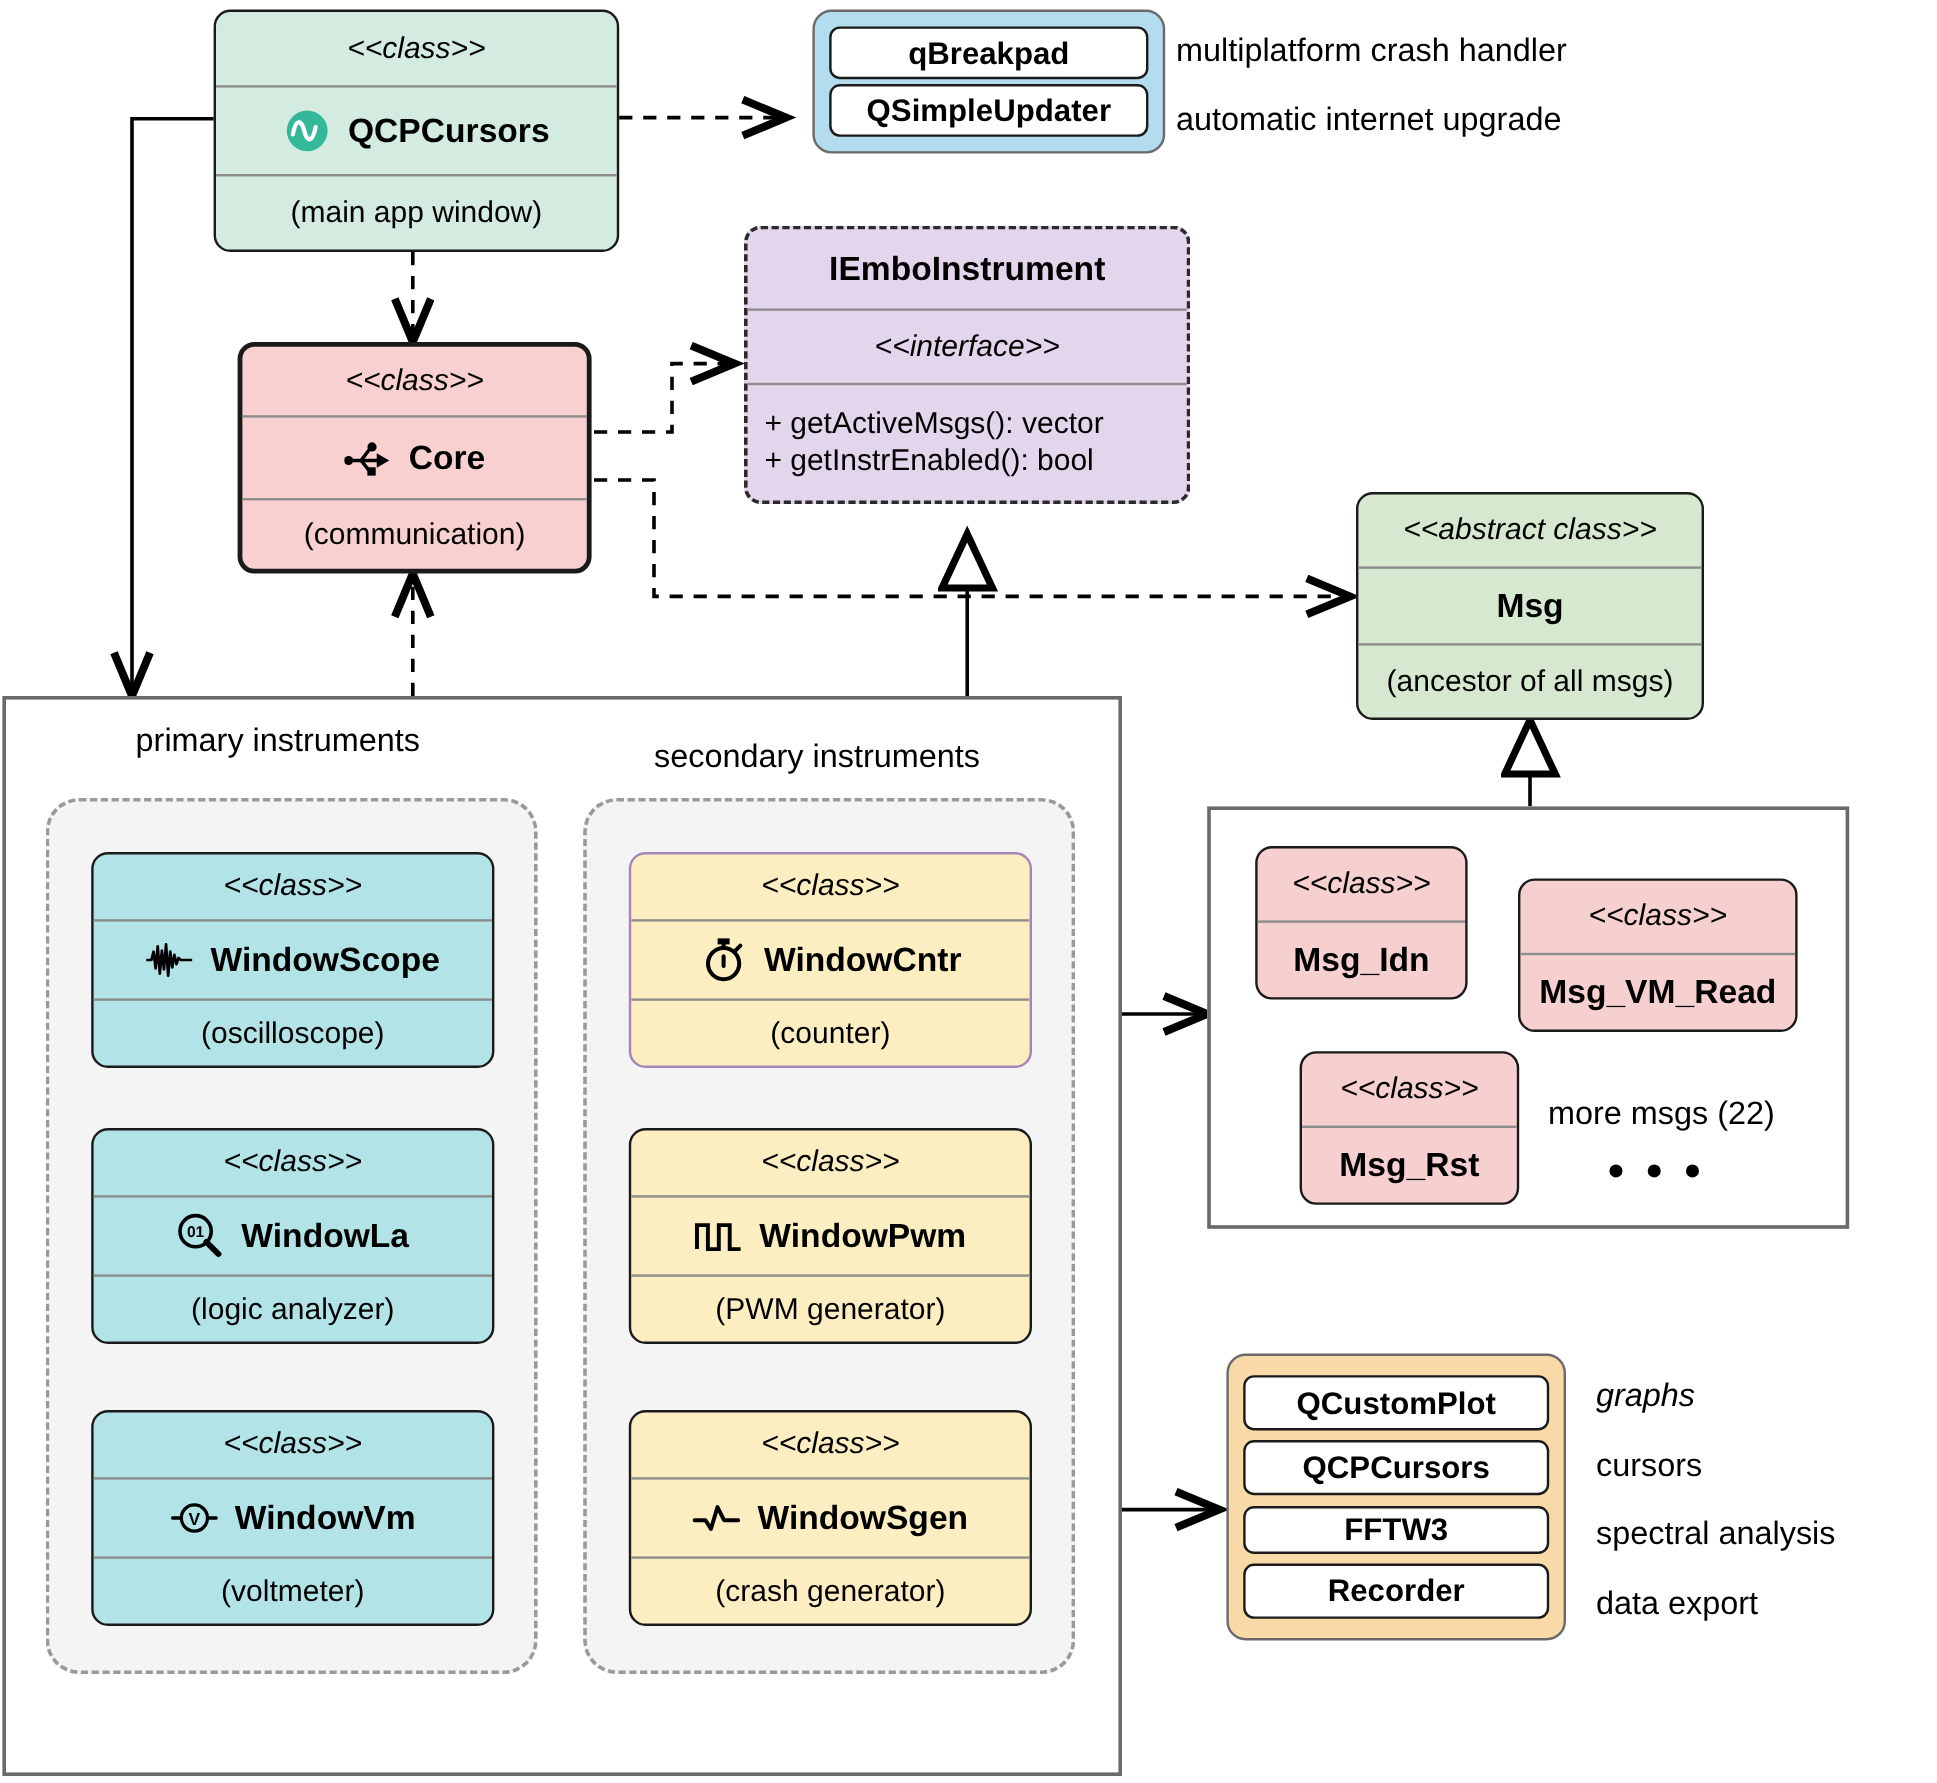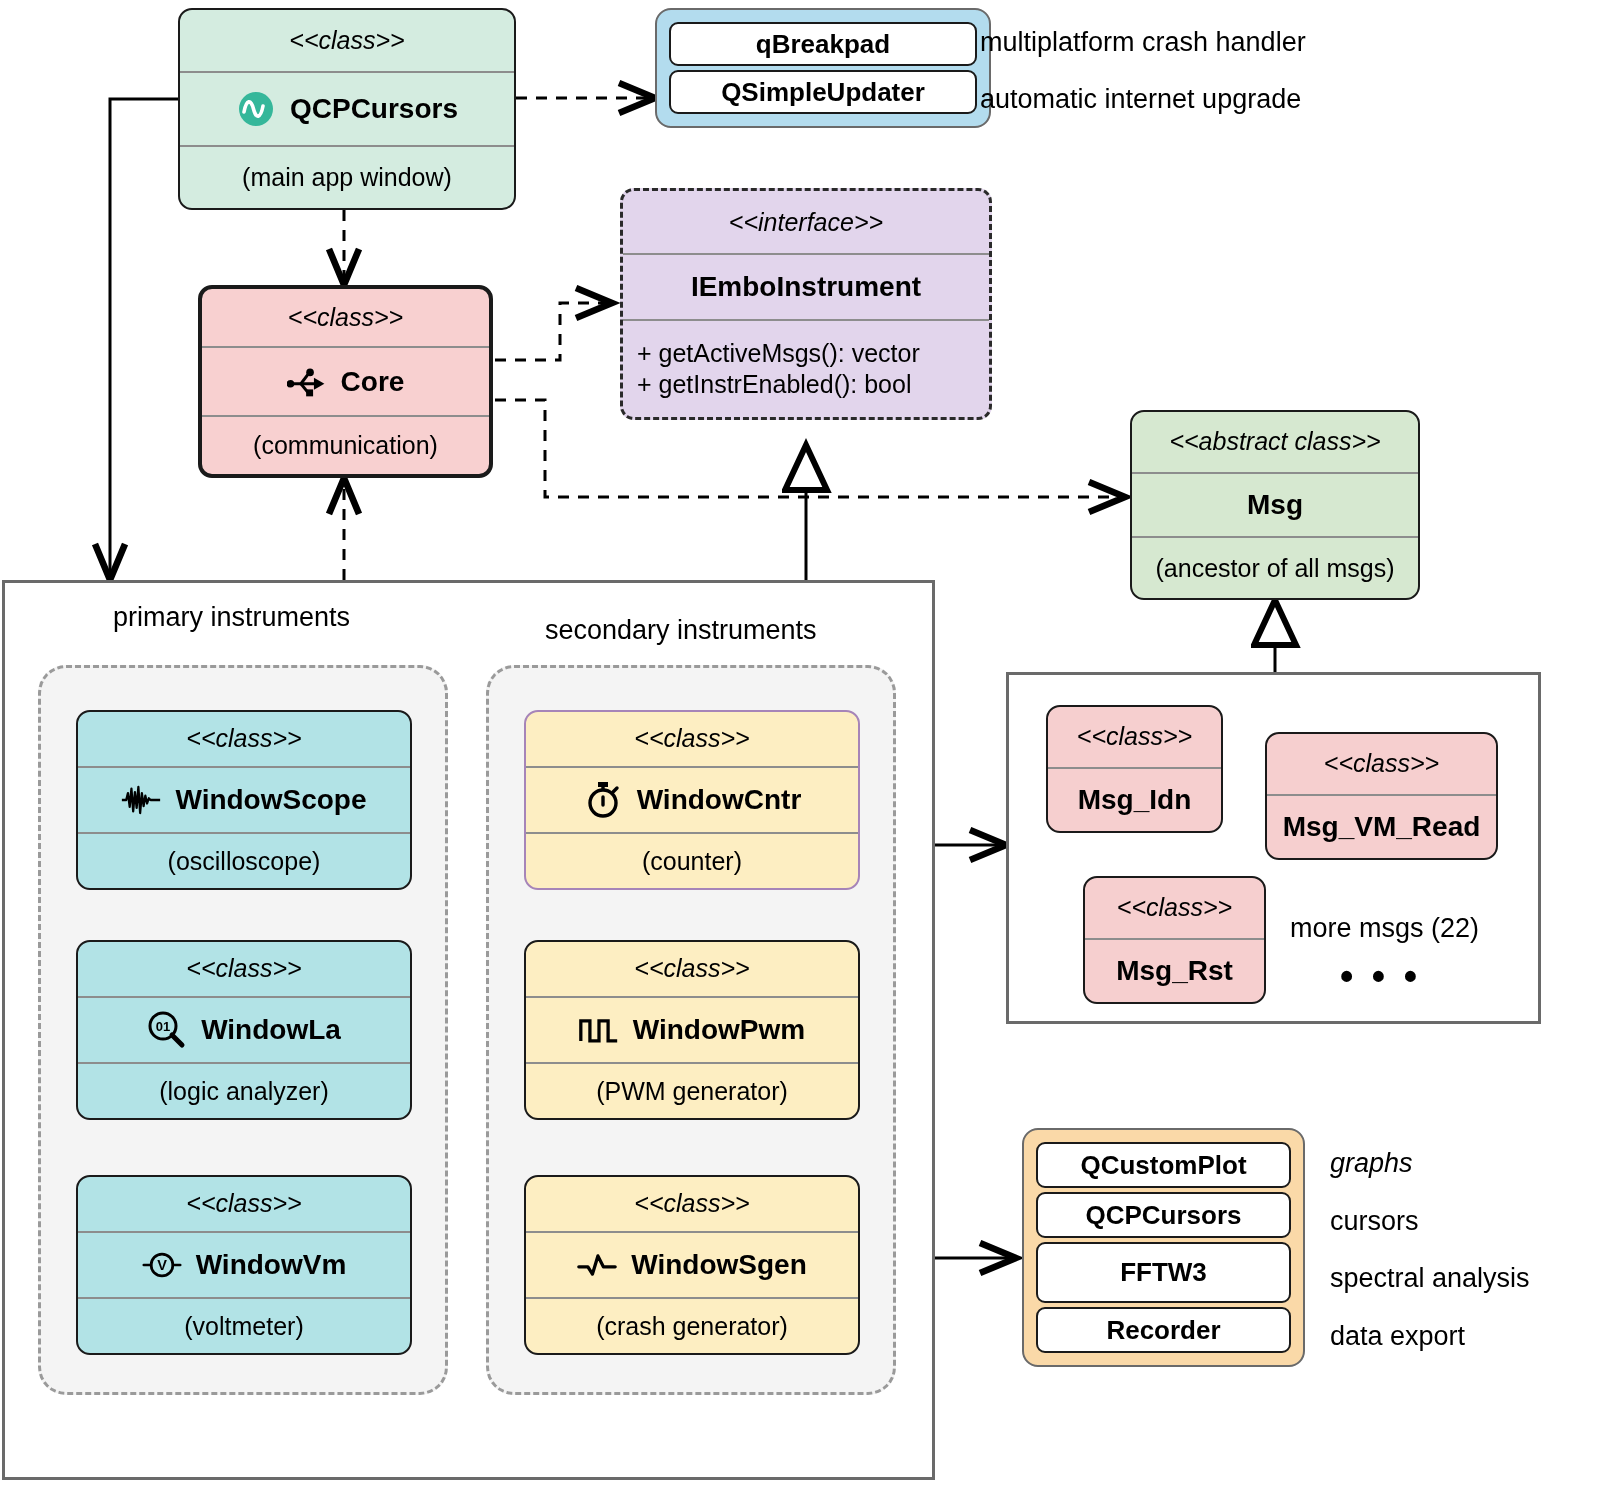--- a/index.html
+++ b/index.html
@@ -207,21 +207,21 @@
           <path d="M7,22 C9.5,9 14,9 16.5,19 C19,29 23.5,29 26,16" fill="none" stroke="#ffffff" stroke-width="3.6" stroke-linecap="round"></path>
         </svg>
       </span>
       <span class="cname">QCPCursors</span>
     </div>
     <div class="row">
       <span class="desc">(main app window)</span>
     </div>
   </div>
 
-  <div class="libgroup lib-blue" style="left:655px; top:8px; width:336px; height:120px;">
+  <div class="libgroup lib-blue" style="left:677px; top:8px; width:294px; height:120px;">
     <div class="libchip" style="height:44px;">
         <span>qBreakpad</span>
       </div>
     <div class="libchip" style="height:44px;">
         <span>QSimpleUpdater</span>
       </div>
   </div>
   <div class="sidenote" style="left:980px; top:27px;">multiplatform crash handler</div>
   <div class="sidenote" style="left:980px; top:84px;">automatic internet upgrade</div>
 
@@ -242,25 +242,25 @@
         </svg>
       </span>
       <span class="cname">Core</span>
     </div>
     <div class="row">
       <span class="desc">(communication)</span>
     </div>
   </div>
 
   <div class="umlbox c-purple dashedb" style="left:620px; top:188px; width:372px; height:232px;">
+    <div class="row" style="flex:0 0 66px;">
+      <span class="cname">IEmboInstrument</span>
+    </div>
     <div class="row" style="flex:0 0 62px;">
       <span class="stereo">&lt;&lt;interface&gt;&gt;</span>
-    </div>
-    <div class="row" style="flex:0 0 66px;">
-      <span class="cname">IEmboInstrument</span>
     </div>
     <div class="row" style="flex-direction:column; align-items:flex-start; justify-content:center; padding-left:14px; gap:2px;">
       <span class="desc">+ getActiveMsgs(): vector</span>
       <span class="desc">+ getInstrEnabled(): bool</span>
     </div>
   </div>
 
   <div class="umlbox c-mgreen" style="left:1130px; top:410px; width:290px; height:190px;">
     <div class="row">
       <span class="stereo">&lt;&lt;abstract class&gt;&gt;</span>
@@ -423,21 +423,21 @@
   <div class="moremsgs" style="left:1290px; top:913px;">more msgs (22)</div>
   <div class="dots" style="left:1340px; top:955px;">• • •</div>
 
   <div class="libgroup lib-orange" style="left:1022px; top:1128px; width:283px; height:239px;">
     <div class="libchip" style="height:46px;">
         <span>QCustomPlot</span>
       </div>
     <div class="libchip" style="height:46px;">
         <span>QCPCursors</span>
       </div>
-    <div class="libchip" style="height:61px;">
+    <div class="libchip" style="height:40px;">
         <span>FFTW3</span>
       </div>
     <div class="libchip" style="height:46px;">
         <span>Recorder</span>
       </div>
   </div>
   <div class="sidenote" style="left:1330px; top:1148px;font-style:italic;">graphs</div>
   <div class="sidenote" style="left:1330px; top:1206px;">cursors</div>
   <div class="sidenote" style="left:1330px; top:1263px;">spectral analysis</div>
   <div class="sidenote" style="left:1330px; top:1321px;">data export</div>

